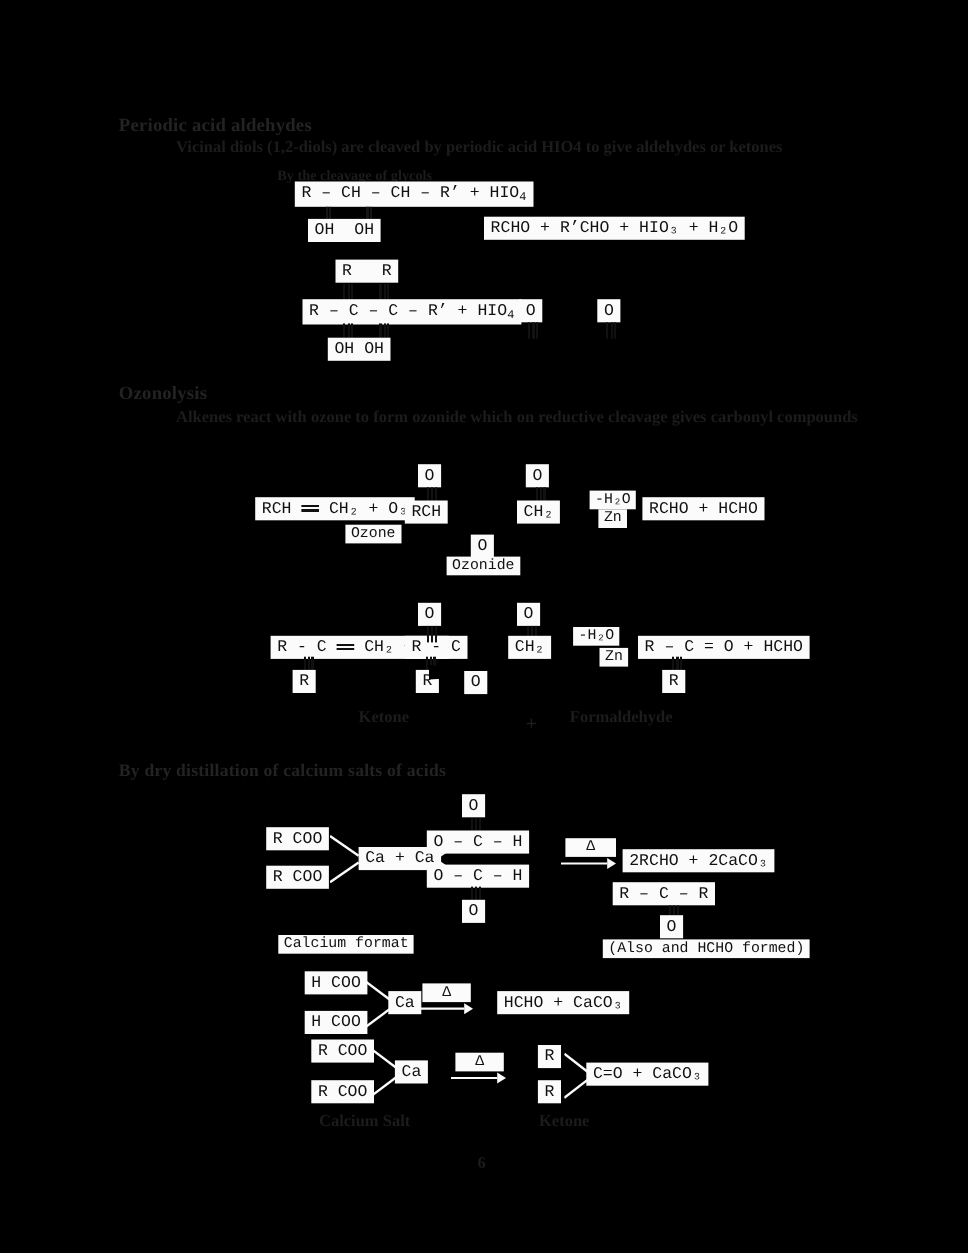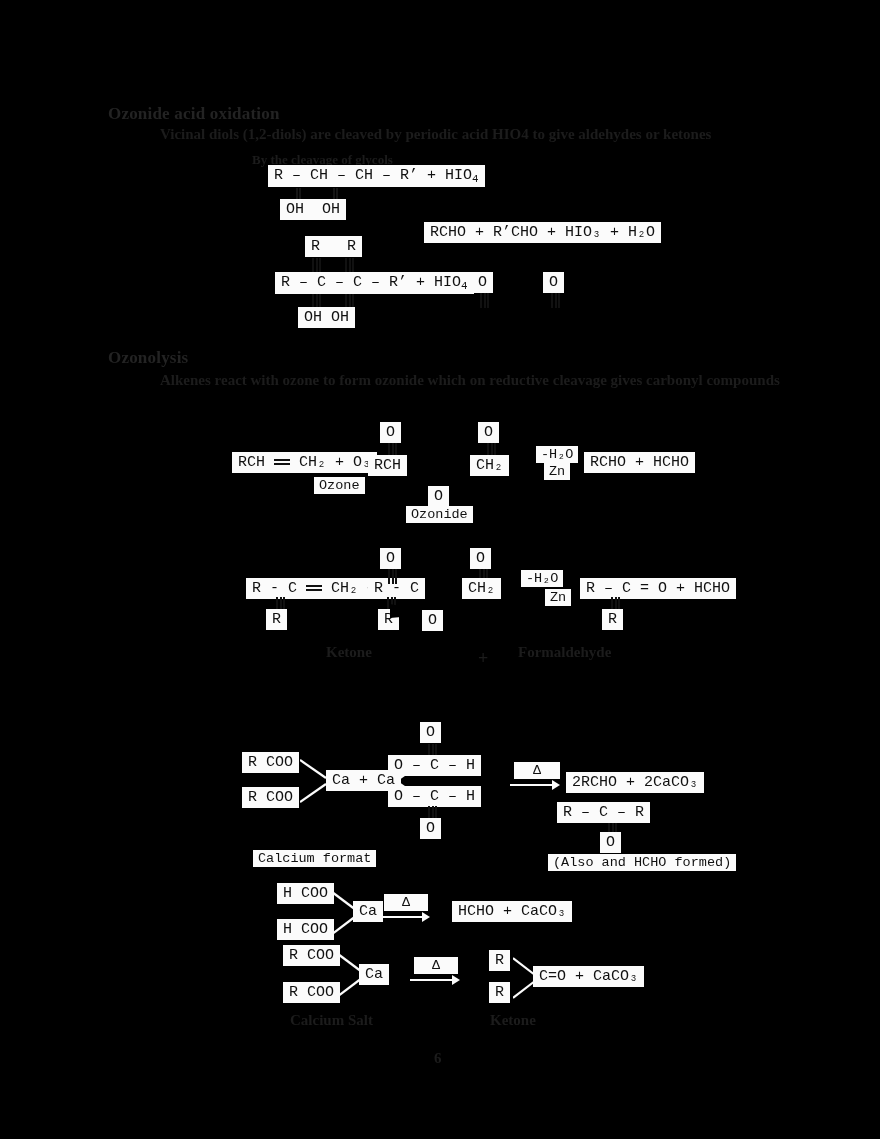--- a/index.html
+++ b/index.html
@@ -40,36 +40,36 @@
   .blob{background:#000;position:absolute;}
   .wedge{position:absolute;background:#000;}
 
   .ctr{text-align:center;}
 </style>
 </head>
 <body>
 
 <div class="page">
 
-  <div class="abs darktext" style="left:108px;top:104px;font-size:17px;">Ozonide acid oxidation</div>
+  <div class="abs darktext" style="left:108px;top:104px;font-size:17px;">Periodic acid aldehydes</div>
 
   <div class="abs darktext2" style="left:160px;top:126px;font-size:15px;width:640px;">Vicinal diols (1,2-diols) are cleaved by periodic acid HIO4 to give aldehydes or ketones</div>
 
   <div class="abs darktext2" style="left:252px;top:152px;font-size:13px;">By the cleavage of glycols</div>
 
   <div class="abs patch eq" style="left:268px;top:165px;">
     <span>R – CH – CH – R’ + HIO</span><span class="sub">4</span>
   </div>
   <span class="abs vb" style="left:294px;top:188px;"></span>
   <span class="abs vb" style="left:331px;top:188px;"></span>
   <div class="abs patch eq" style="left:280px;top:199px;">
     <span>OH</span>&nbsp;&nbsp;<span>OH</span>
   </div>
   <div class="abs blob" style="left:370px;top:196px;width:62px;height:22px;"></div>
-  <div class="abs patch eq" style="left:424px;top:197px;margin-top:25px;">RCHO + R’CHO + HIO₃ + H₂O</div>
+  <div class="abs patch eq" style="left:440px;top:197px;">RCHO + R’CHO + HIO₃ + H₂O</div>
 
   <div class="abs patch eq" style="left:305px;top:236px;">
     <span>R</span>&nbsp;&nbsp;&nbsp;<span>R</span>
   </div>
   <span class="abs vb2" style="left:311px;top:258px;"></span>
   <span class="abs vb2" style="left:344px;top:258px;"></span>
   <div class="abs patch eq" style="left:275px;top:272px;">
     <span>R – C – C – R’ + HIO</span><span class="sub">4</span>
   </div>
   <span class="abs vb2" style="left:311px;top:294px;"></span>
@@ -134,20 +134,21 @@
   <div class="abs patch lbl" style="left:521px;top:570px;">-H₂O</div>
   <div class="abs patch lbl" style="left:545px;top:589px;">Zn</div>
   <div class="abs patch eq" style="left:580px;top:578px;">R – C = O + HCHO</div>
   <span class="abs vb2" style="left:610px;top:597px;"></span>
   <div class="abs patch eq" style="left:602px;top:609px;">R</div>
 
   <div class="abs darktext2" style="left:326px;top:644px;font-size:15px;">Ketone</div>
   <div class="abs darktext2" style="left:478px;top:648px;font-size:18px;">+</div>
   <div class="abs darktext2" style="left:518px;top:644px;font-size:15px;">Formaldehyde</div>
 
+  <div class="abs darktext" style="left:108px;top:692px;font-size:16px;">By dry distillation of calcium salts of acids</div>
 
   <div class="abs patch eq" style="left:242px;top:752px;">R COO</div>
   <div class="abs patch eq" style="left:242px;top:787px;">R COO</div>
   <svg class="abs" style="left:300px;top:758px;" width="40" height="46" viewBox="0 0 40 46">
     <line x1="0" y1="2" x2="26" y2="20" stroke="#fbfbfb" stroke-width="2.2"></line>
     <line x1="0" y1="44" x2="26" y2="26" stroke="#fbfbfb" stroke-width="2.2"></line>
   </svg>
   <div class="abs patch eq" style="left:326px;top:770px;">Ca + Ca</div>
   <svg class="abs" style="left:398px;top:758px;" width="42" height="46" viewBox="0 0 42 46">
     <line x1="28" y1="2" x2="2" y2="20" stroke="#fbfbfb" stroke-width="2.2"></line>

